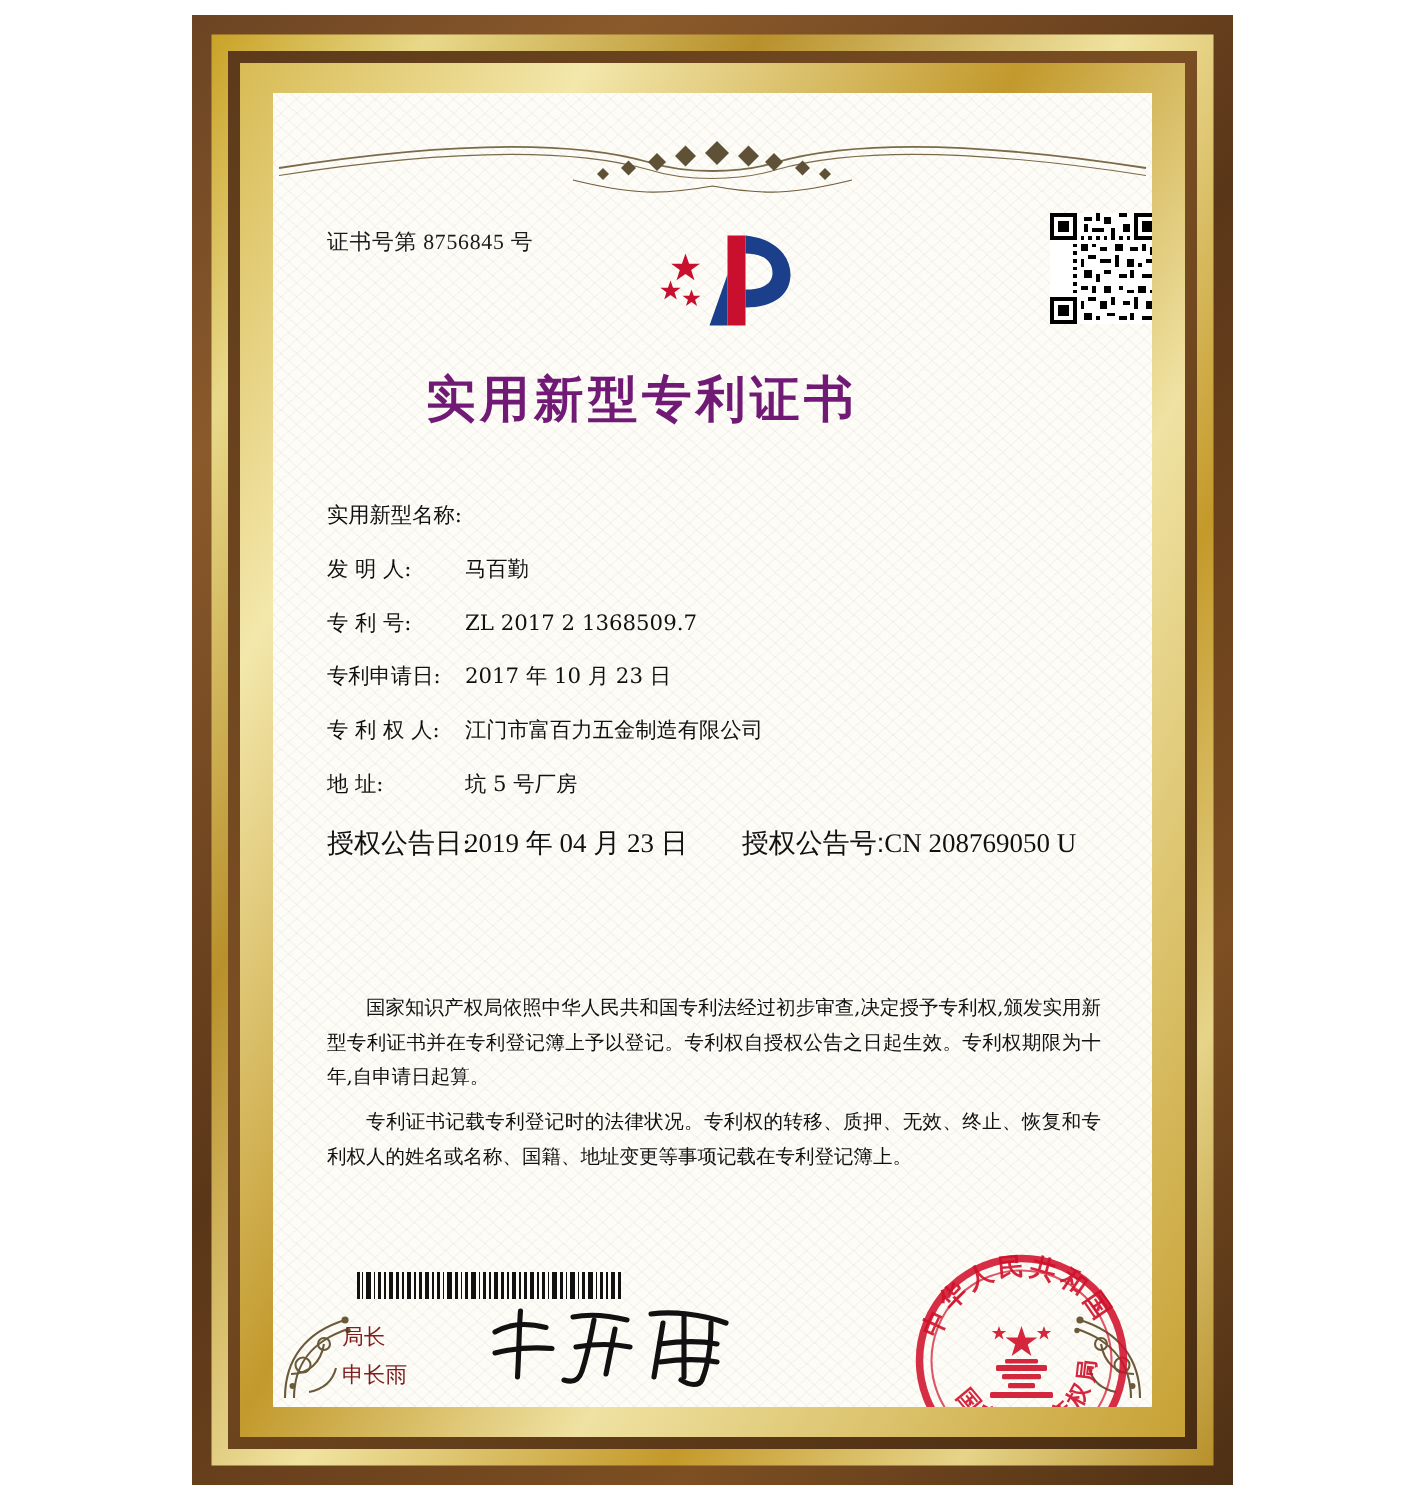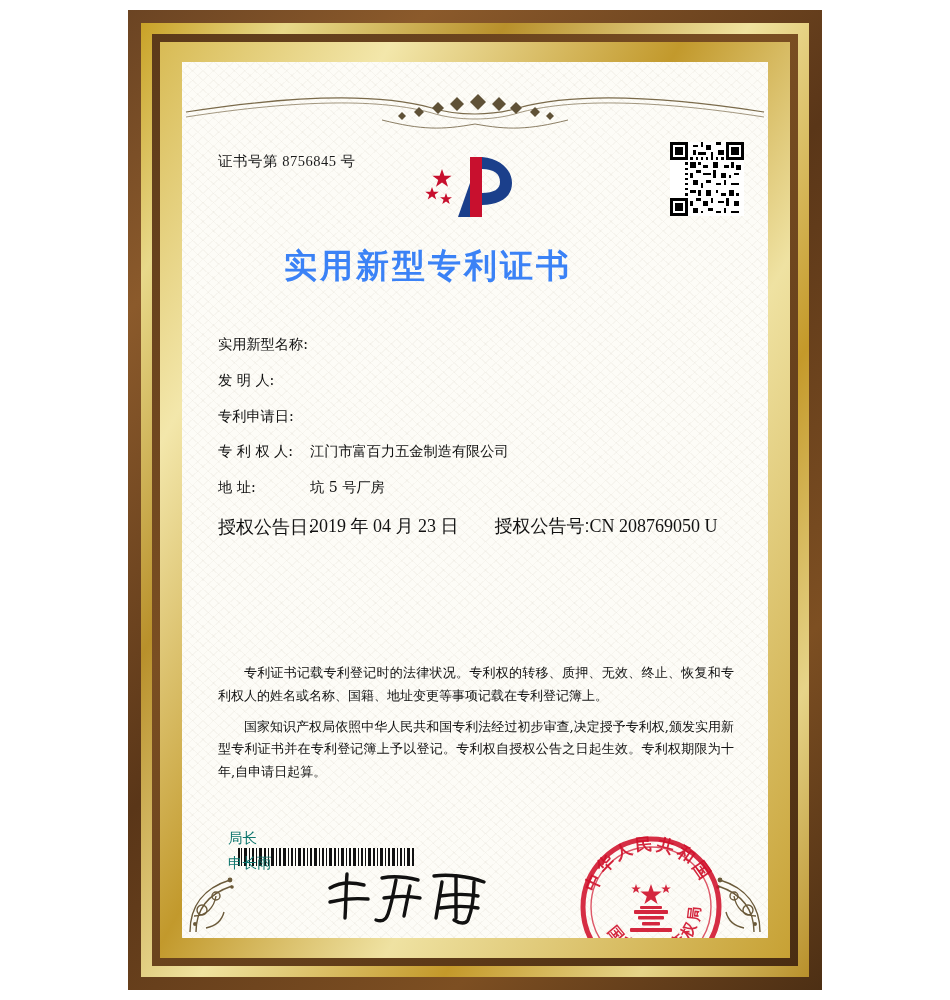--- a/index.html
+++ b/index.html
@@ -96,20 +96,21 @@
   }
   .corner-bl { left: 4px; bottom: 2px; }
   .corner-br { right: 4px; bottom: 2px; transform: scaleX(-1); }
 
   
   .content {
     position: absolute;
     left: 0; top: 0;
     width: 586px;
     height: 876px;
+    padding-left: 30px;
   }
 
   .cert-number {
     position: absolute;
     left: 36px;
     top: 90px;
     font-size: 14.5px;
     color: #1a1a1a;
     letter-spacing: 0.5px;
     font-family: "Liberation Serif", serif;
@@ -138,21 +139,21 @@
 
   .title {
     position: absolute;
     left: 0;
     top: 182px;
     width: 492px;
     text-align: center;
     font-size: 33px;
     font-weight: bold;
     letter-spacing: 3px;
-    color: #3b82f6;
+    color: #701a75;
     font-family: "DejaVu Serif", serif;
   }
 
   .fields {
     position: absolute;
     left: 36px;
     top: 272px;
     width: 514px;
   }
   .field-row {
@@ -210,24 +211,24 @@
     left: 56px;
     top: 786px;
     width: 176px;
     height: 18px;
   }
 
   
   .sig-block {
     position: absolute;
     left: 46px;
-    top: 764px;
+    top: 818px;
     font-size: 14.5px;
     line-height: 1.7;
-    color: #0f766e;
+    color: #7f1d1d;
     font-family: "DejaVu Serif", serif;
   }
   .handwriting {
     position: absolute;
     left: 140px;
     top: 806px;
     width: 180px;
     height: 60px;
   }
 
@@ -409,25 +410,31 @@
       <div class="title">实用新型专利证书</div>
 
       <div class="fields">
 
         <div class="field-row">
           <div class="field-label">实用新型名称:</div>
         </div>
 
         <div class="field-row">
           <div class="field-label">发 明 人:</div>
-        </div>
-
+          <div class="field-value">马百勤</div>
+        </div>
+
+        <div class="field-row">
+          <div class="field-label">专 利 号:</div>
+          <div class="field-value">ZL 2017 2 1368509.7</div>
+        </div>
 
         <div class="field-row">
           <div class="field-label">专利申请日:</div>
+          <div class="field-value">2017 年 10 月 23 日</div>
         </div>
 
         <div class="field-row">
           <div class="field-label">专 利 权 人:</div>
           <div class="field-value">江门市富百力五金制造有限公司</div>
         </div>
 
         <div class="field-row">
           <div class="field-label">地      址:</div>
           <div class="field-value">
@@ -438,22 +445,22 @@
         <div class="field-row row-dual">
           <div class="field-label">授权公告日:</div>
           <div>2019 年 04 月 23 日</div>
           <div class="second-label">授权公告号:</div>
           <div style="">CN 208769050 U</div>
         </div>
 
       </div>
 
       <div class="paragraphs">
+        <p>国家知识产权局依照中华人民共和国专利法经过初步审查,决定授予专利权,颁发实用新型专利证书并在专利登记簿上予以登记。专利权自授权公告之日起生效。专利权期限为十年,自申请日起算。</p>
         <p>专利证书记载专利登记时的法律状况。专利权的转移、质押、无效、终止、恢复和专利权人的姓名或名称、国籍、地址变更等事项记载在专利登记簿上。</p>
-        <p>国家知识产权局依照中华人民共和国专利法经过初步审查,决定授予专利权,颁发实用新型专利证书并在专利登记簿上予以登记。专利权自授权公告之日起生效。专利权期限为十年,自申请日起算。</p>
       </div>
 
       <svg class="barcode" viewBox="0 0 176 18" shape-rendering="crispEdges">
         <rect width="176" height="18" fill="#fdfcf7"></rect>
         <g fill="#111">
           <rect x="0" y="0" width="2" height="18"></rect>
             <rect x="3" y="0" width="1" height="18"></rect>
           <rect x="6" y="0" width="3" height="18"></rect>
             <rect x="11" y="0" width="1" height="18"></rect>
           <rect x="14" y="0" width="2" height="18"></rect>

